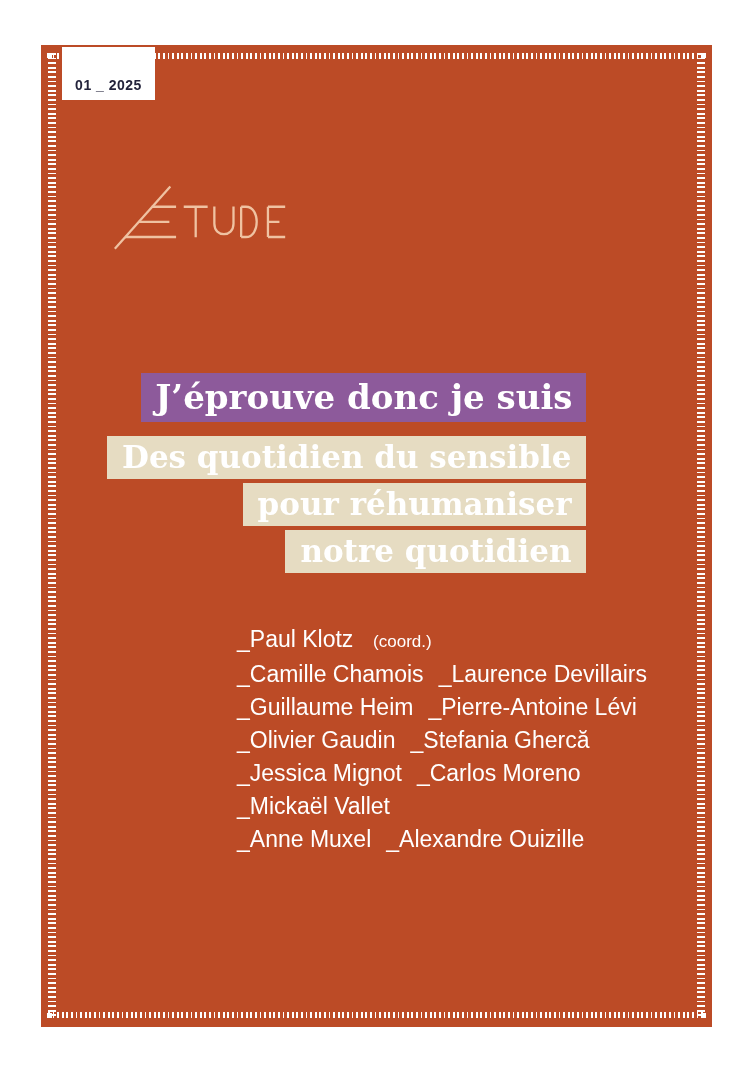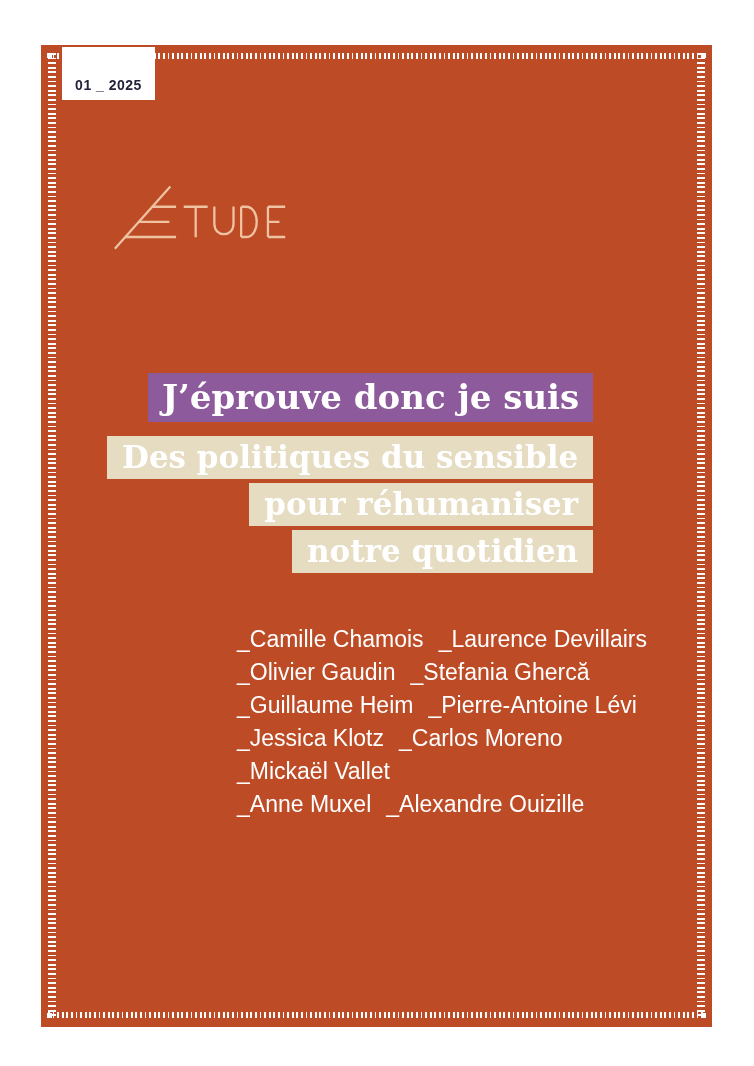--- a/index.html
+++ b/index.html
@@ -143,29 +143,30 @@
       <path d="M4,66 L62,1"></path>
       <path d="M42.5,22.2 H68 M28.5,38 H61 M14.5,53.8 H68"></path>
       <path d="M76,22.2 H101 M88.5,22.2 V54"></path>
       <path d="M108,22 V40 C108,54.5 128,54.5 128,40 V22"></path>
       <path d="M136,22.2 V53.8 M136,22.2 H141 C156,22.2 156,53.8 141,53.8 H136"></path>
       <path d="M164,22.2 V53.8 M164,22.2 H182 M164,38 H176 M164,53.8 H182"></path>
     </svg>
 
     <div class="banners">
       <div class="banner main">J’éprouve donc je suis</div>
-      <div class="banner sub">Des politiques du sensible</div>
+      <div class="banner sub">Des quotidien du sensible</div>
       <div class="banner sub">pour réhumaniser</div>
       <div class="banner sub">notre quotidien</div>
     </div>
 
     <div class="authors">
+        <div class="author-line"><span class="author-name">_Paul Klotz</span><span class="coord-suffix"> (coord.)</span></div>
         <div class="author-line"><span class="author-name">_Camille Chamois</span><span class="author-name">_Laurence Devillairs</span></div>
+        <div class="author-line"><span class="author-name">_Guillaume Heim</span><span class="author-name">_Pierre-Antoine Lévi</span></div>
         <div class="author-line"><span class="author-name">_Olivier Gaudin</span><span class="author-name">_Stefania Ghercă</span></div>
-        <div class="author-line"><span class="author-name">_Guillaume Heim</span><span class="author-name">_Pierre-Antoine Lévi</span></div>
-        <div class="author-line"><span class="author-name">_Jessica Klotz</span><span class="author-name">_Carlos Moreno</span></div>
+        <div class="author-line"><span class="author-name">_Jessica Mignot</span><span class="author-name">_Carlos Moreno</span></div>
         <div class="author-line"><span class="author-name">_Mickaël Vallet</span></div>
         <div class="author-line"><span class="author-name">_Anne Muxel</span><span class="author-name">_Alexandre Ouizille</span></div>
       </div>
 
 
   </div>
 </div>
 
 </body></html>

